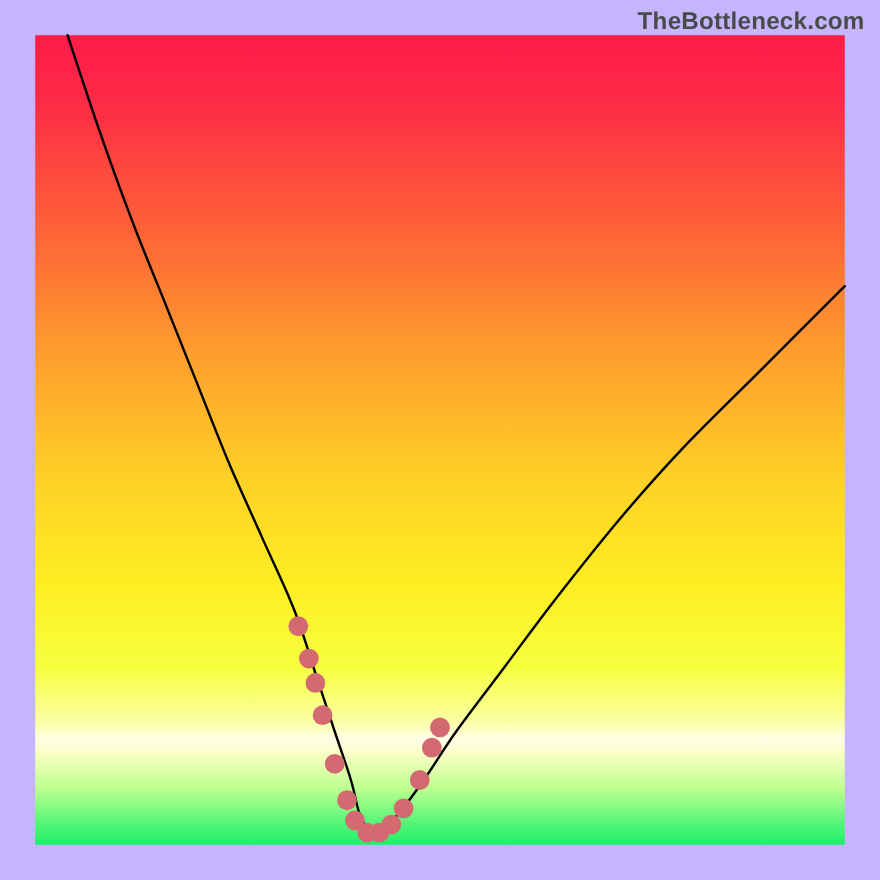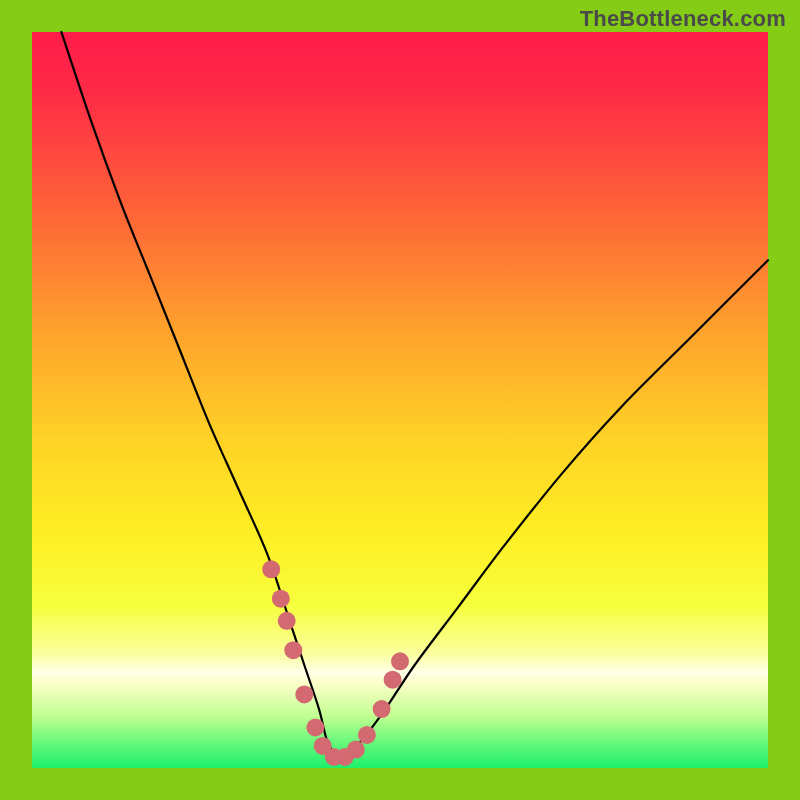--- a/index.html
+++ b/index.html
@@ -8,21 +8,21 @@
     width: 800px;
     height: 800px;
     background: #000000;
     font-family: Arial, Helvetica, sans-serif;
     overflow: hidden;
   }
   .frame {
     position: relative;
     width: 800px;
     height: 800px;
-    background: #84cc16;
+    background: #c4b5fd;
   }
   .watermark {
     position: absolute;
     top: 6px;
     right: 14px;
     color: #4a4a4a;
     font-size: 22px;
     font-weight: 600;
     letter-spacing: 0.2px;
     z-index: 5;

